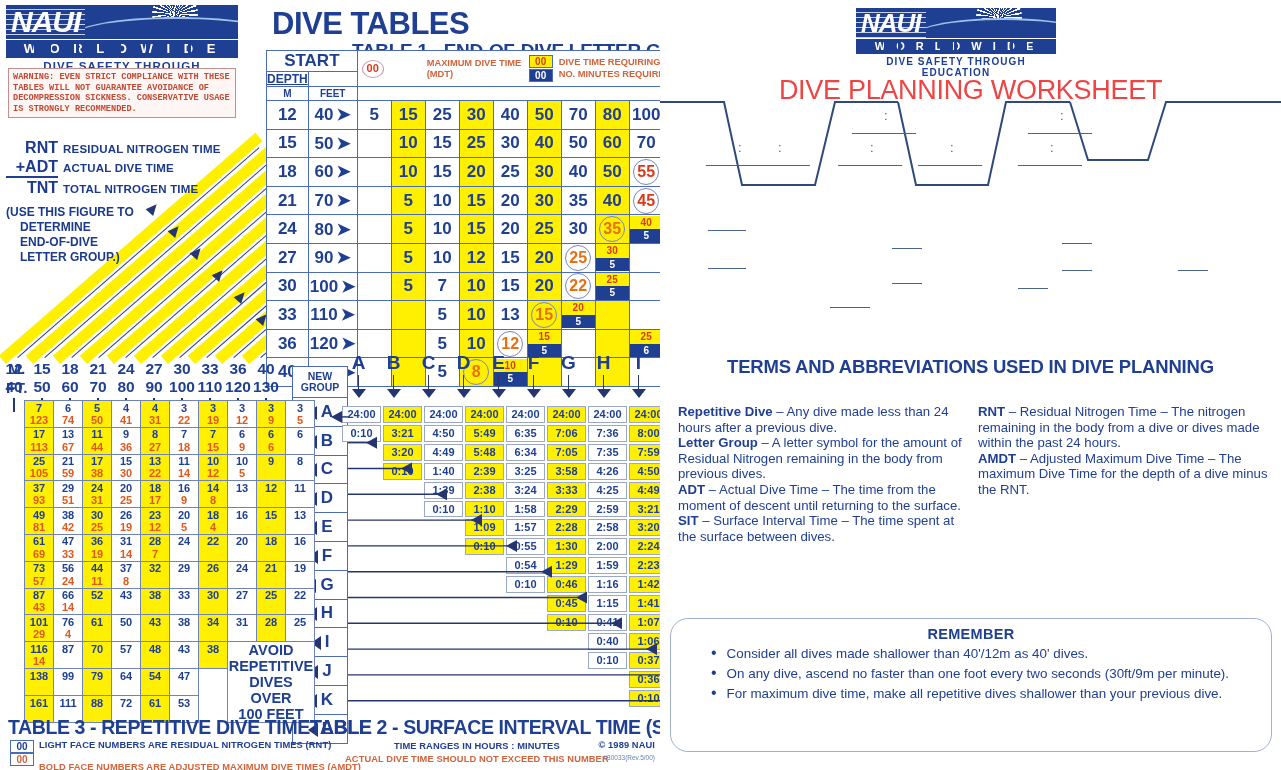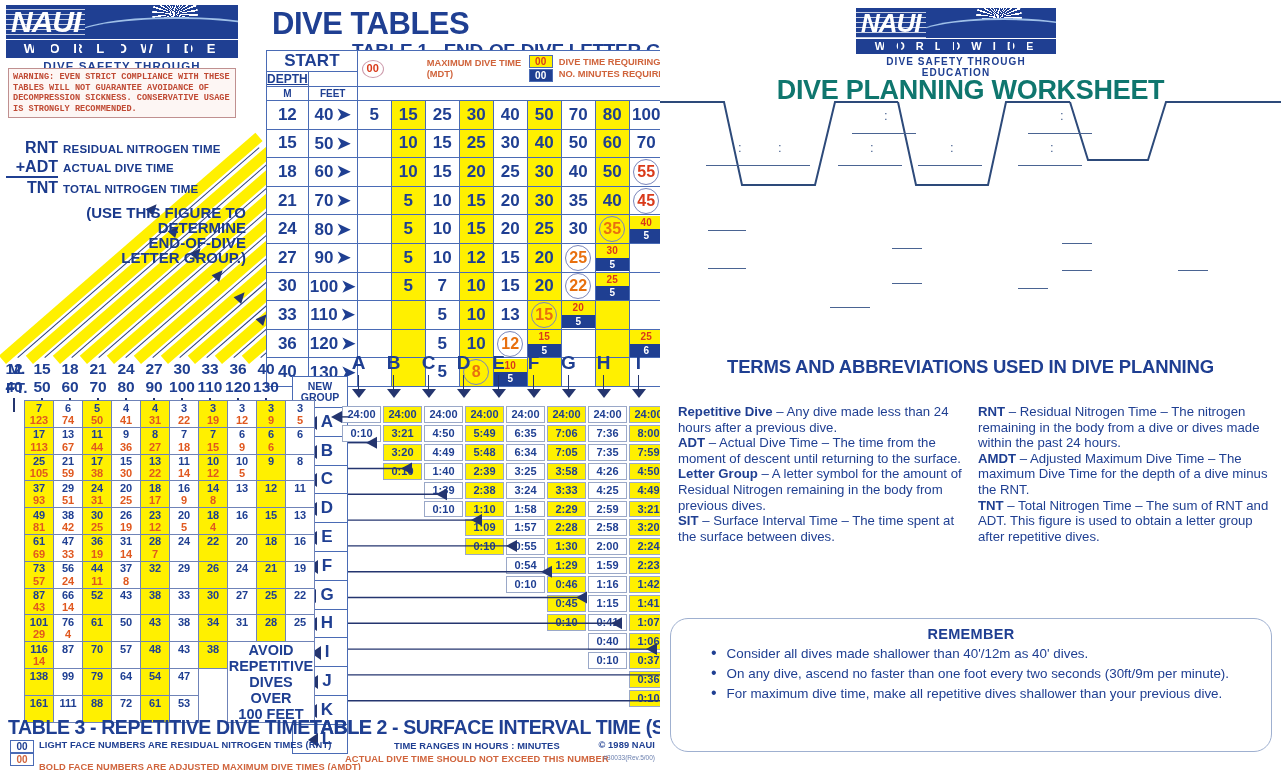--- a/index.html
+++ b/index.html
@@ -31,21 +31,21 @@
 
   
   .warn{border:1px solid #c09090;color:#c04a34;font-size:8.6px;line-height:10.6px;
      font-weight:bold;padding:3px 4px;background:#fdf6f4;width:228px;box-sizing:border-box;}
 
   
   .rntrow{display:flex;align-items:baseline;gap:5px;margin:1px 0;}
   .rntrow .k{font-weight:bold;font-size:16px;width:52px;text-align:right;}
   .rntrow .v{font-size:11.5px;font-weight:bold;letter-spacing:.2px;}
   .uline{border-bottom:2px solid #1f3f92;}
-  .usefig{font-size:15px;font-weight:bold;line-height:15px;margin-top:8px;text-align:right;}
+  .usefig{font-size:12px;font-weight:bold;line-height:15px;margin-top:8px;}
 
   
   .stripes{position:absolute;left:0;top:95px;width:300px;height:270px;overflow:hidden;}
   .stripe{position:absolute;background:#fff000;height:11px;transform-origin:left center;}
   .arrowline{position:absolute;height:0;border-top:1.4px solid #2b3d7a;transform-origin:left center;}
 
   
   .t-dive{font-size:31px;font-weight:bold;letter-spacing:-.5px;color:#1f3f92;}
   .t-tab1{font-size:19px;font-weight:bold;color:#1f3f92;letter-spacing:-.3px;}
   .t-bot{font-size:19.5px;font-weight:bold;color:#1f3f92;letter-spacing:-.4px;}
@@ -83,21 +83,21 @@
   .downstem{width:1.6px;height:14px;background:#24356f;margin:1px auto 0;}
 
   
   #t2{position:absolute;left:340px;top:404px;}
   #t2 td{border:1px solid #9aa8c8;width:35px;height:12.9px;font-size:11px;font-weight:bold;
      color:#1f3f92;background:#fff;text-align:center;line-height:12.9px;}
   #t2 td.yel{background:#fff000;}
   #t2 td.blank{border:none;background:transparent;}
 
   
-  #ng{position:absolute;left:292px;top:376px;border-collapse:collapse;}
+  #ng{position:absolute;left:292px;top:366px;border-collapse:collapse;}
   #ng td{border:1px solid #4a6bb5;width:52px;height:25.8px;background:#fff;
      font-size:17px;font-weight:bold;color:#1f3f92;text-align:center;}
   #ng td.hd{height:28px;font-size:10.5px;line-height:11px;}
   .lft{display:inline-block;width:0;height:0;border-top:7px solid transparent;
      border-bottom:7px solid transparent;border-right:10px solid #24356f;vertical-align:-3px;margin-right:4px;}
 
   
   #t3{position:absolute;left:24px;top:400px;border-collapse:collapse;}
   #t3 td{border:1px solid #6f83b8;width:28px;height:25.8px;background:#fff;padding:0;}
   #t3 .rnt{font-size:11px;font-weight:bold;color:#1f3f92;height:12.4px;line-height:12.4px;text-align:center;}
@@ -108,21 +108,21 @@
   .t3hc{position:absolute;width:28px;text-align:center;}
   .t3band{position:absolute;width:28px;background:#fff000;z-index:-2;}
 
   
   .f00{display:inline-block;border:1px solid #4a6bb5;width:22px;text-align:center;
        font-size:10px;font-weight:bold;background:#fff;}
   .ftxt{font-size:9.3px;font-weight:bold;letter-spacing:.1px;}
 
   
   .rp{position:absolute;left:660px;top:0;width:621px;height:770px;background:#fff;}
-  .t-wks{font-size:27px;font-weight:bold;color:#0f766e;text-align:center;letter-spacing:-.3px;}
+  .t-wks{font-size:27px;font-weight:normal;color:#ef4444;text-align:center;letter-spacing:-.3px;}
   .t-terms{font-size:18.5px;font-weight:bold;color:#1f3f92;text-align:center;letter-spacing:-.2px;}
   .term{font-size:13.2px;line-height:15.6px;color:#1f3f92;}
   .term b{font-weight:bold;}
   .rem-box{position:absolute;left:670px;top:618px;width:600px;height:132px;
      border:1.2px solid #9fb0d0;border-radius:18px;background:#fff;}
   .rem-title{text-align:center;font-size:14.5px;font-weight:bold;color:#1f3f92;padding-top:7px;letter-spacing:.3px;}
   .rem-li{display:flex;gap:10px;font-size:13.4px;line-height:17px;color:#1f3f92;margin:3px 0 0 40px;}
   .bul{font-size:16px;line-height:15px;color:#1f3f92;}
   .prof-line{position:absolute;border-top:1.4px solid #4a6492;}
   .prof-colon{position:absolute;font-size:13px;color:#4a6492;}
@@ -1487,28 +1487,27 @@
       <div class="prof-line" style="left:402px;top:243px;width:30px;"></div>
       <div class="prof-line" style="left:402px;top:270px;width:30px;"></div>
       <div class="prof-line" style="left:518px;top:270px;width:30px;"></div>
 
     </div>
 
     <div class="t-terms" style="position:absolute;left:0;top:356px;width:621px;">TERMS AND ABBREVIATIONS USED IN DIVE PLANNING</div>
 
     <div style="position:absolute;left:18px;top:404px;width:285px;" id="terms-left">
         <div class="term"><b>Repetitive Dive</b> – Any dive made less than 24 hours after a previous dive.</div>
+        <div class="term"><b>Letter Group</b> – A letter symbol for the amount of Residual Nitrogen remaining in the body from previous dives.</div>
         <div class="term"><b>ADT</b> – Actual Dive Time – The time from the moment of descent until returning to the surface.</div>
-        <div class="term"><b>Letter Group</b> – A letter symbol for the amount of Residual Nitrogen remaining in the body from previous dives.</div>
         <div class="term"><b>SIT</b> – Surface Interval Time – The time spent at the surface between dives.</div>
       </div>
     <div style="position:absolute;left:318px;top:404px;width:292px;" id="terms-right">
         <div class="term"><b>RNT</b> – Residual Nitrogen Time – The nitrogen remaining in the body from a dive or dives made within the past 24 hours.</div>
         <div class="term"><b>AMDT</b> – Adjusted Maximum Dive Time – The maximum Dive Time for the depth of a dive minus the RNT.</div>
-        <div class="term"><b>TNT</b> – Total Nitrogen Time – The sum of RNT and ADT.  This figure is used to obtain a letter group after repetitive dives.</div>
       </div>
   </div>
 
   <div class="rem-box">
     <div class="rem-title">REMEMBER</div>
     <div id="rem-list">
         <div class="rem-li">
           <span class="bul">•</span>
           <span>Consider all dives made shallower than 40'/12m as 40' dives.</span>
         </div>

